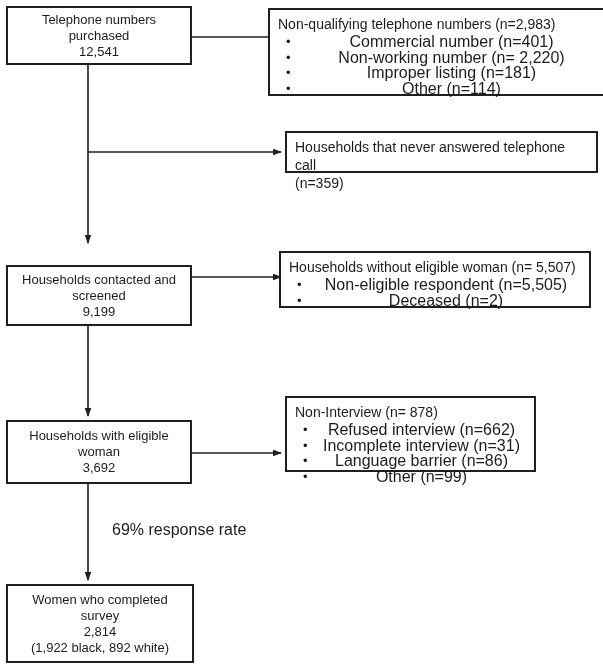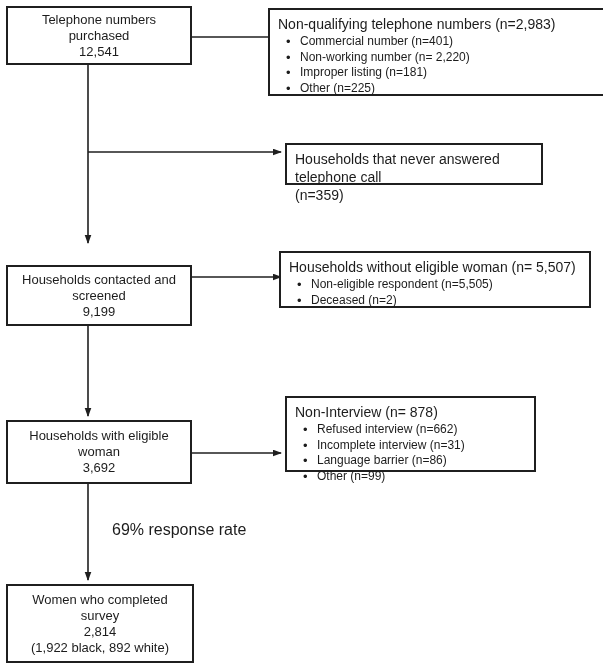--- a/index.html
+++ b/index.html
@@ -36,22 +36,23 @@
     padding: 5px 8px 4px 8px;
     font-size: 14px;
     line-height: 18px;
   }
   .right-box .title { white-space: nowrap; }
   .rb-wrap .title { white-space: normal; }
   ul.bullets {
     margin: 1px 0 0 0;
     padding: 0 0 0 8px;
     list-style: none;
-    font-size: 12px;
+    font-size: 16px;
     line-height: 15.5px;
+    text-align: center;
   }
   ul.bullets li { position: relative; padding-left: 14px; }
   ul.bullets li::before {
     content: "\2022";
     position: absolute;
     left: 0;
     font-size: 13px;
   }
   .annotation {
     position: absolute;
@@ -61,21 +62,21 @@
     color: #1c1c1c;
     white-space: nowrap;
   }
   
   #lbox0 { left: 6px;  top: 6px;   width: 186px; height: 59px; }
   #lbox1 { left: 6px;  top: 265px; width: 186px; height: 61px; }
   #lbox2 { left: 6px;  top: 420px; width: 186px; height: 64px; }
   #lbox3 { left: 6px;  top: 584px; width: 188px; height: 79px; }
   
   #rbox0 { left: 268px; top: 8px;   width: 345px; height: 88px; }
-  #rbox1 { left: 285px; top: 143px; width: 258px; height: 42px; }
+  #rbox1 { left: 285px; top: 131px; width: 313px; height: 42px; }
   #rbox2 { left: 279px; top: 251px; width: 312px; height: 57px; }
   #rbox3 { left: 285px; top: 396px; width: 251px; height: 76px; }
 </style>
 </head>
 <body>
 
 <div class="canvas">
 
   <svg class="connectors" width="603" height="668" viewBox="0 0 603 668" xmlns="http://www.w3.org/2000/svg">
     <defs>
@@ -116,21 +117,21 @@
     <div>2,814</div>
     <div>(1,922 black, 892 white)</div>
   </div>
 
   <div id="rbox0" class="box right-box">
     <div class="title">Non-qualifying telephone numbers (n=2,983)</div>
     <ul class="bullets">
       <li>Commercial number (n=401)</li>
       <li>Non-working number (n= 2,220)</li>
       <li>Improper listing (n=181)</li>
-      <li>Other (n=225)</li>
+      <li>Other (n=114)</li>
     </ul>
   </div>
 
   <div id="rbox1" class="box right-box rb-wrap">
     <div class="title">Households that never answered telephone call</div>
     <div class="title">(n=359)</div>
   </div>
 
   <div id="rbox2" class="box right-box">
     <div class="title">Households without eligible woman (n= 5,507)</div>

